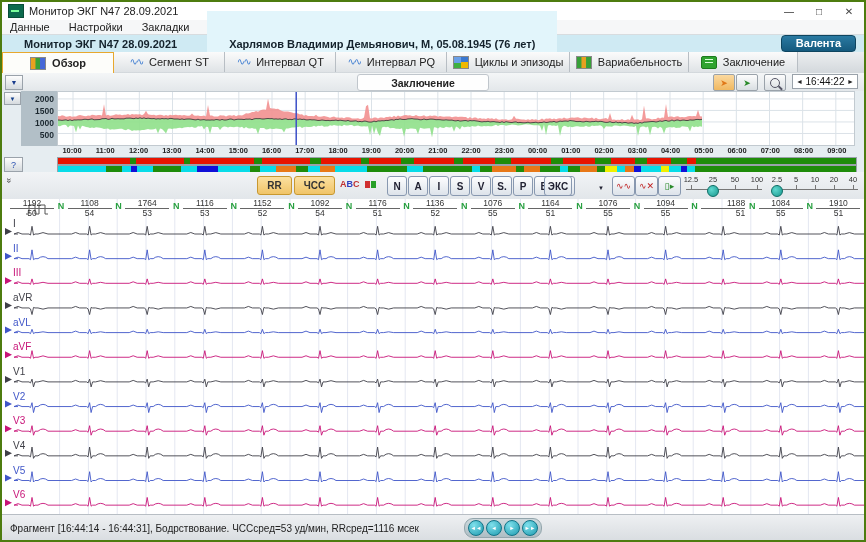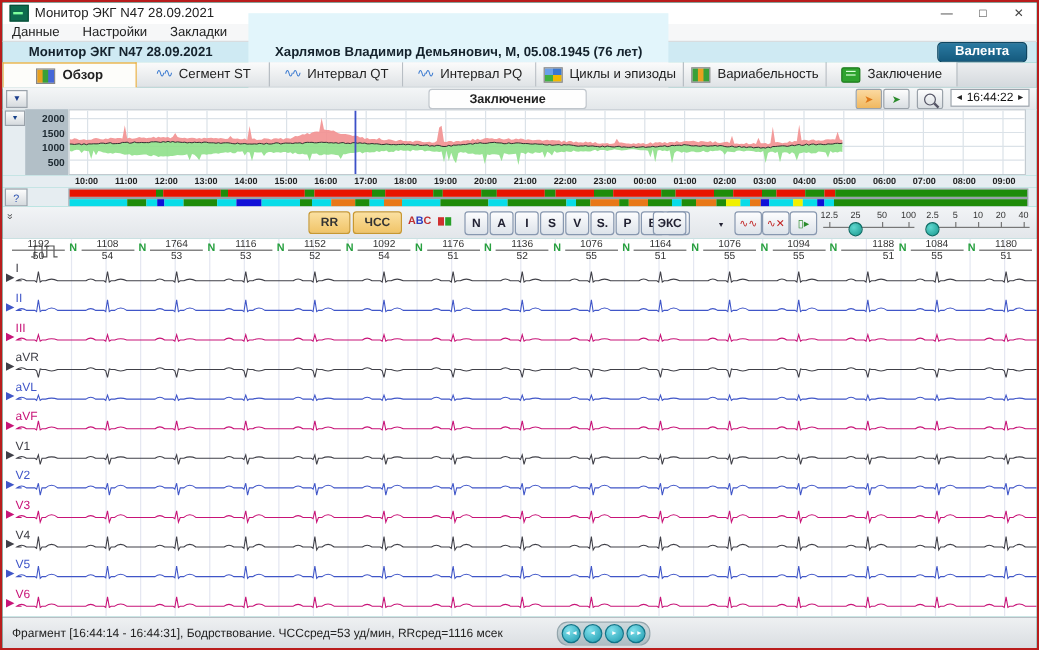--- a/index.html
+++ b/index.html
@@ -1,17 +1,17 @@
 <!DOCTYPE html>
 <html><head>
 <meta charset="utf-8">
 <style>
   html,body{margin:0;padding:0;background:#9ab6cc;font-family:"Liberation Sans",sans-serif;}
-  #win{position:relative;width:866px;height:542px;box-sizing:border-box;border:2px solid #b91c1c;
-       background:#14b8a6;overflow:hidden;font-family:"Liberation Sans",sans-serif;}
+  #win{position:relative;width:866px;height:542px;box-sizing:border-box;border:2px solid #4d7c0f;
+       background:#e5e5e5;overflow:hidden;font-family:"Liberation Sans",sans-serif;}
   .abs{position:absolute;}
   
   #titlebar{left:0;top:0;width:862px;height:18px;background:#ffffff;display:flex;align-items:center;}
   #app-icon{width:14px;height:12px;margin:0 5px 0 6px;background:#0d6b4e;border:1px solid #0a4e39;position:relative;}
   #app-icon::after{content:"";position:absolute;left:2px;top:5px;width:8px;height:2px;background:#7dff9d;}
   #title-text{font-size:11px;color:#222;}
   #win-btns{margin-left:auto;display:flex;}
   .win-btn{width:30px;height:18px;display:flex;align-items:center;justify-content:center;font-size:10px;color:#333;}
   .win-btn:last-child{color:#444;}
   
@@ -514,21 +514,21 @@
           <span class="rr">1188</span>
           <span class="hr">51</span>
         </div>
         <span class="nlab" style="left: 750.2px;">N</span>
         <div class="frac" style="left: 778.8px;">
           <span class="rr">1084</span>
           <span class="hr">55</span>
         </div>
         <span class="nlab" style="left: 807.8px;">N</span>
         <div class="frac" style="left: 836.4px;">
-          <span class="rr">1180</span>
+          <span class="rr">1910</span>
           <span class="hr">51</span>
         </div>
         <span class="nlab" style="left: 865.4px;">N</span>
       </div>
   </div>
 
   <div id="statusbar" class="abs">
     <span id="status-left">Фрагмент [16:44:14 - 16:44:31], Бодрствование.   ЧССсред=53 уд/мин, RRсред=1116 мсек</span>
     <span id="playpill">
         <span class="pbtn">◄◄</span>

